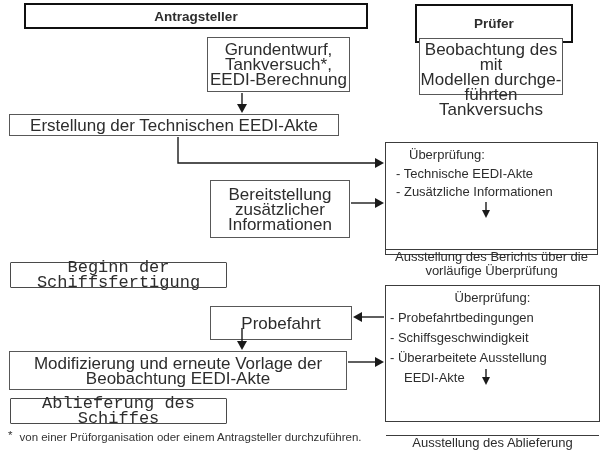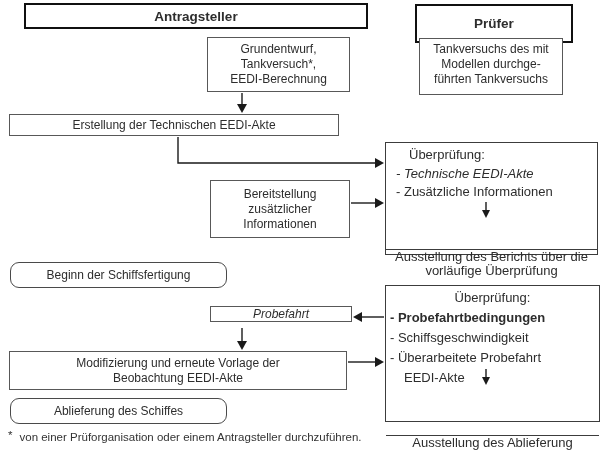--- a/index.html
+++ b/index.html
@@ -3,26 +3,26 @@
 <meta charset="utf-8">
 <style>
   * { box-sizing: border-box; }
   html, body { margin: 0; padding: 0; background: #ffffff; }
   body { font-family: "Liberation Sans", sans-serif; color: #2d2d2d; }
   .canvas { position: relative; width: 605px; height: 451px; background: #fff; overflow: hidden; }
 
   .box {
     position: absolute; background: #fff; border: 1.3px solid #585858;
     display: flex; flex-direction: column; align-items: center; justify-content: center;
-    text-align: center; font-size: 12px; line-height: 15px;
+    text-align: center; font-size: 17px; line-height: 15px;
   }
   .header-box {
     border: 2.5px solid #101010; font-weight: bold; font-size: 13.5px;
   }
-  .rounded { border-radius: 9px; border-color: #4a4a4a; }
+  .rounded { border-radius: 1px; border-color: #4a4a4a; font-family: Liberation Mono, monospace; }
 
   .cbox {
     position: absolute; background: #fff; border: 1.3px solid #3c3c3c;
     display: flex; flex-direction: column; font-size: 13px; gap: 47px;
   }
   .cbox .upper { flex: 1; text-align: left; }
   .cbox .lower {
     border-top: 1.6px solid #3c3c3c; display: flex; flex-direction: column;
     align-items: center; justify-content: center; text-align: right; line-height: 14px;
   }
@@ -52,61 +52,61 @@
     <span>Prüfer</span>
   </div>
 
   <div class="box" style="left:207px; top:37px; width:143px; height:55px;">
     <span>Grundentwurf,</span>
     <span>Tankversuch*,</span>
     <span>EEDI-Berechnung</span>
   </div>
 
   <div class="box" style="left:419px; top:38px; width:144px; height:57px; justify-content:flex-start; padding-top:3px;">
-    <span>Tankversuchs des mit</span>
+    <span>Beobachtung des mit</span>
     <span>Modellen durchge-</span>
     <span>führten Tankversuchs</span>
   </div>
 
   <div class="box" style="left:9px; top:114px; width:330px; height:22px;">
     <span>Erstellung der Technischen EEDI-Akte</span>
   </div>
 
   <div class="cbox" style="left:385px; top:142px; width:213px; height:113px;">
     <div class="upper u1">
       <span class="title">Überprüfung:</span>
-      <span style="display:block;font-style:italic;">- Technische EEDI-Akte</span>
+      <span style="display:block;">- Technische EEDI-Akte</span>
       <span style="display:block;">- Zusätzliche Informationen</span>
     </div>
     <div class="lower" style="height:35px;">
       <span>Ausstellung des Berichts über die</span>
       <span>vorläufige Überprüfung</span>
     </div>
   </div>
 
   <div class="box" style="left:210px; top:180px; width:140px; height:58px;">
     <span>Bereitstellung</span>
     <span>zusätzlicher</span>
     <span>Informationen</span>
   </div>
 
   <div class="box rounded" style="left:10px; top:262px; width:217px; height:26px;">
     <span>Beginn der Schiffsfertigung</span>
   </div>
 
-  <div class="box" style="left:210px; top:306px; width:142px; height:16px;font-style:italic;">
+  <div class="box" style="left:210px; top:306px; width:142px; height:34px;">
     <span>Probefahrt</span>
   </div>
 
   <div class="cbox" style="left:385px; top:285px; width:215px; height:137px;">
     <div class="upper u2">
       <span class="title">Überprüfung:</span>
-      <span style="display:block;font-weight:bold;">- Probefahrtbedingungen</span>
+      <span style="display:block;">- Probefahrtbedingungen</span>
       <span style="display:block;">- Schiffsgeschwindigkeit</span>
-      <span style="display:block;">- Überarbeitete Probefahrt</span>
+      <span style="display:block;">- Überarbeitete Ausstellung</span>
       <span style="display:block;" class="indent">EEDI-Akte</span>
     </div>
     <div class="lower" style="height:35px;">
       <span>Ausstellung des Ablieferung</span>
     </div>
   </div>
 
   <div class="box" style="left:9px; top:351px; width:338px; height:39px;">
     <span>Modifizierung und erneute Vorlage der</span>
     <span>Beobachtung EEDI-Akte</span>

